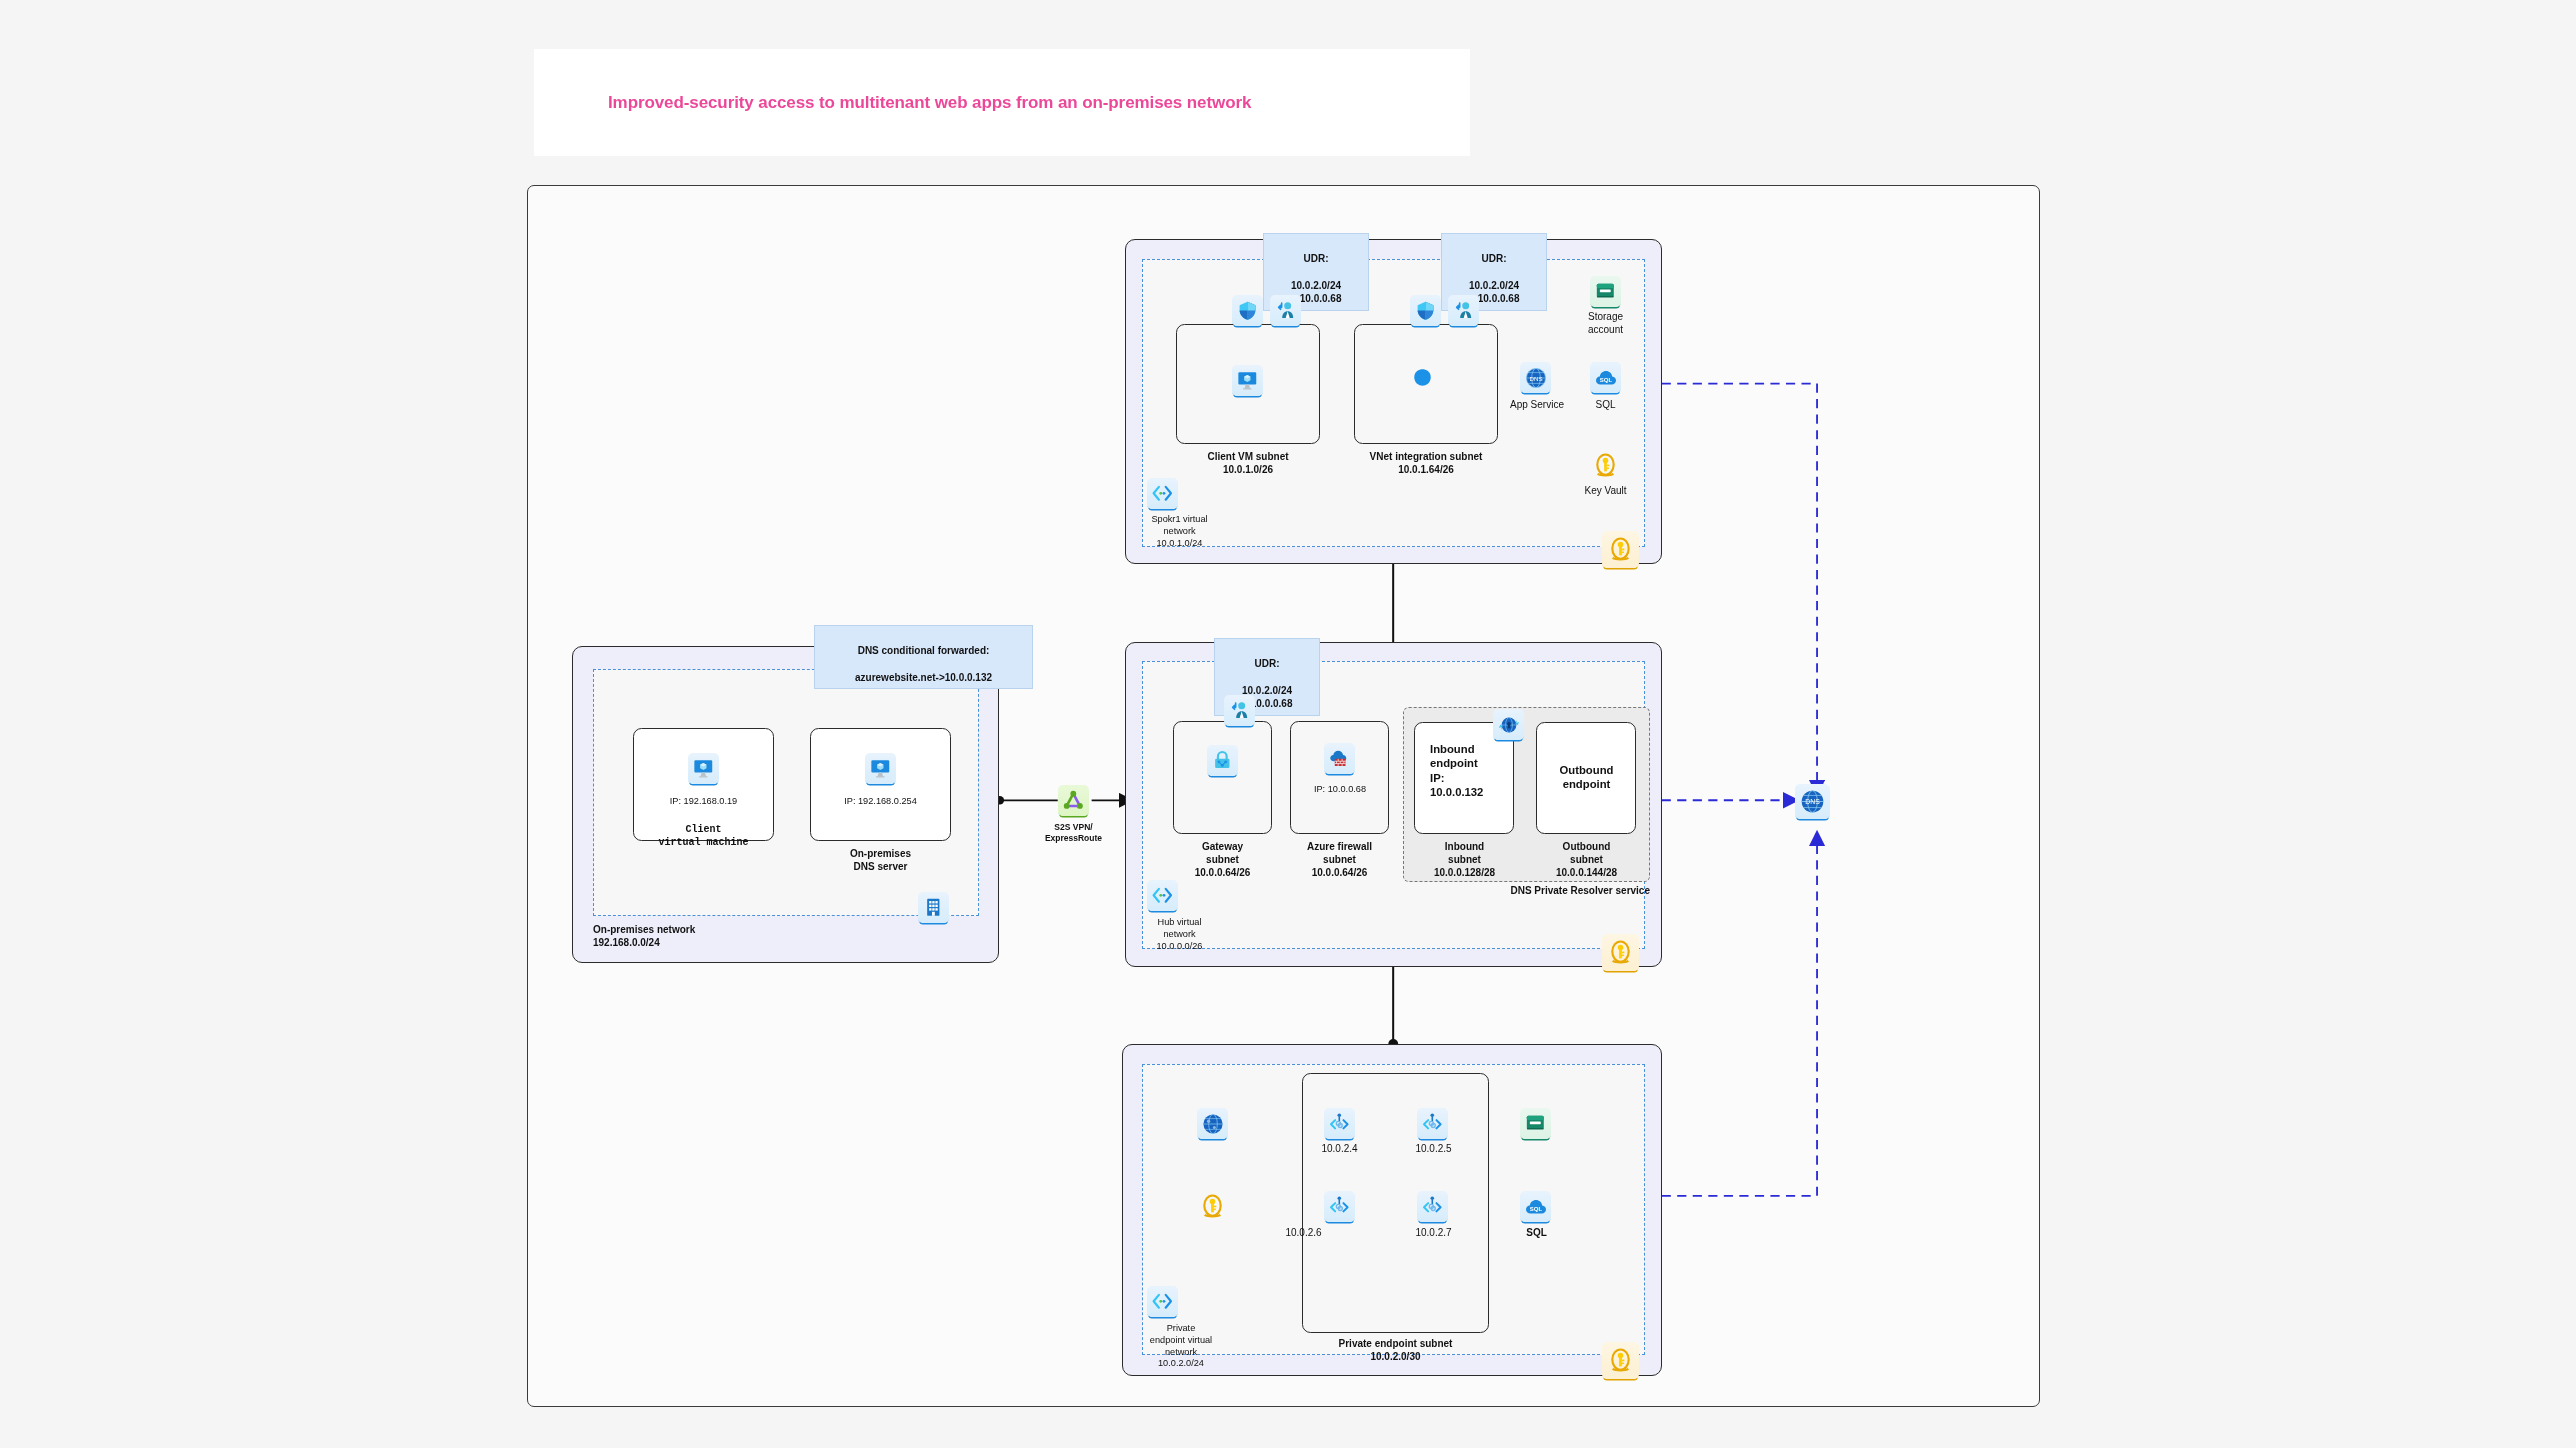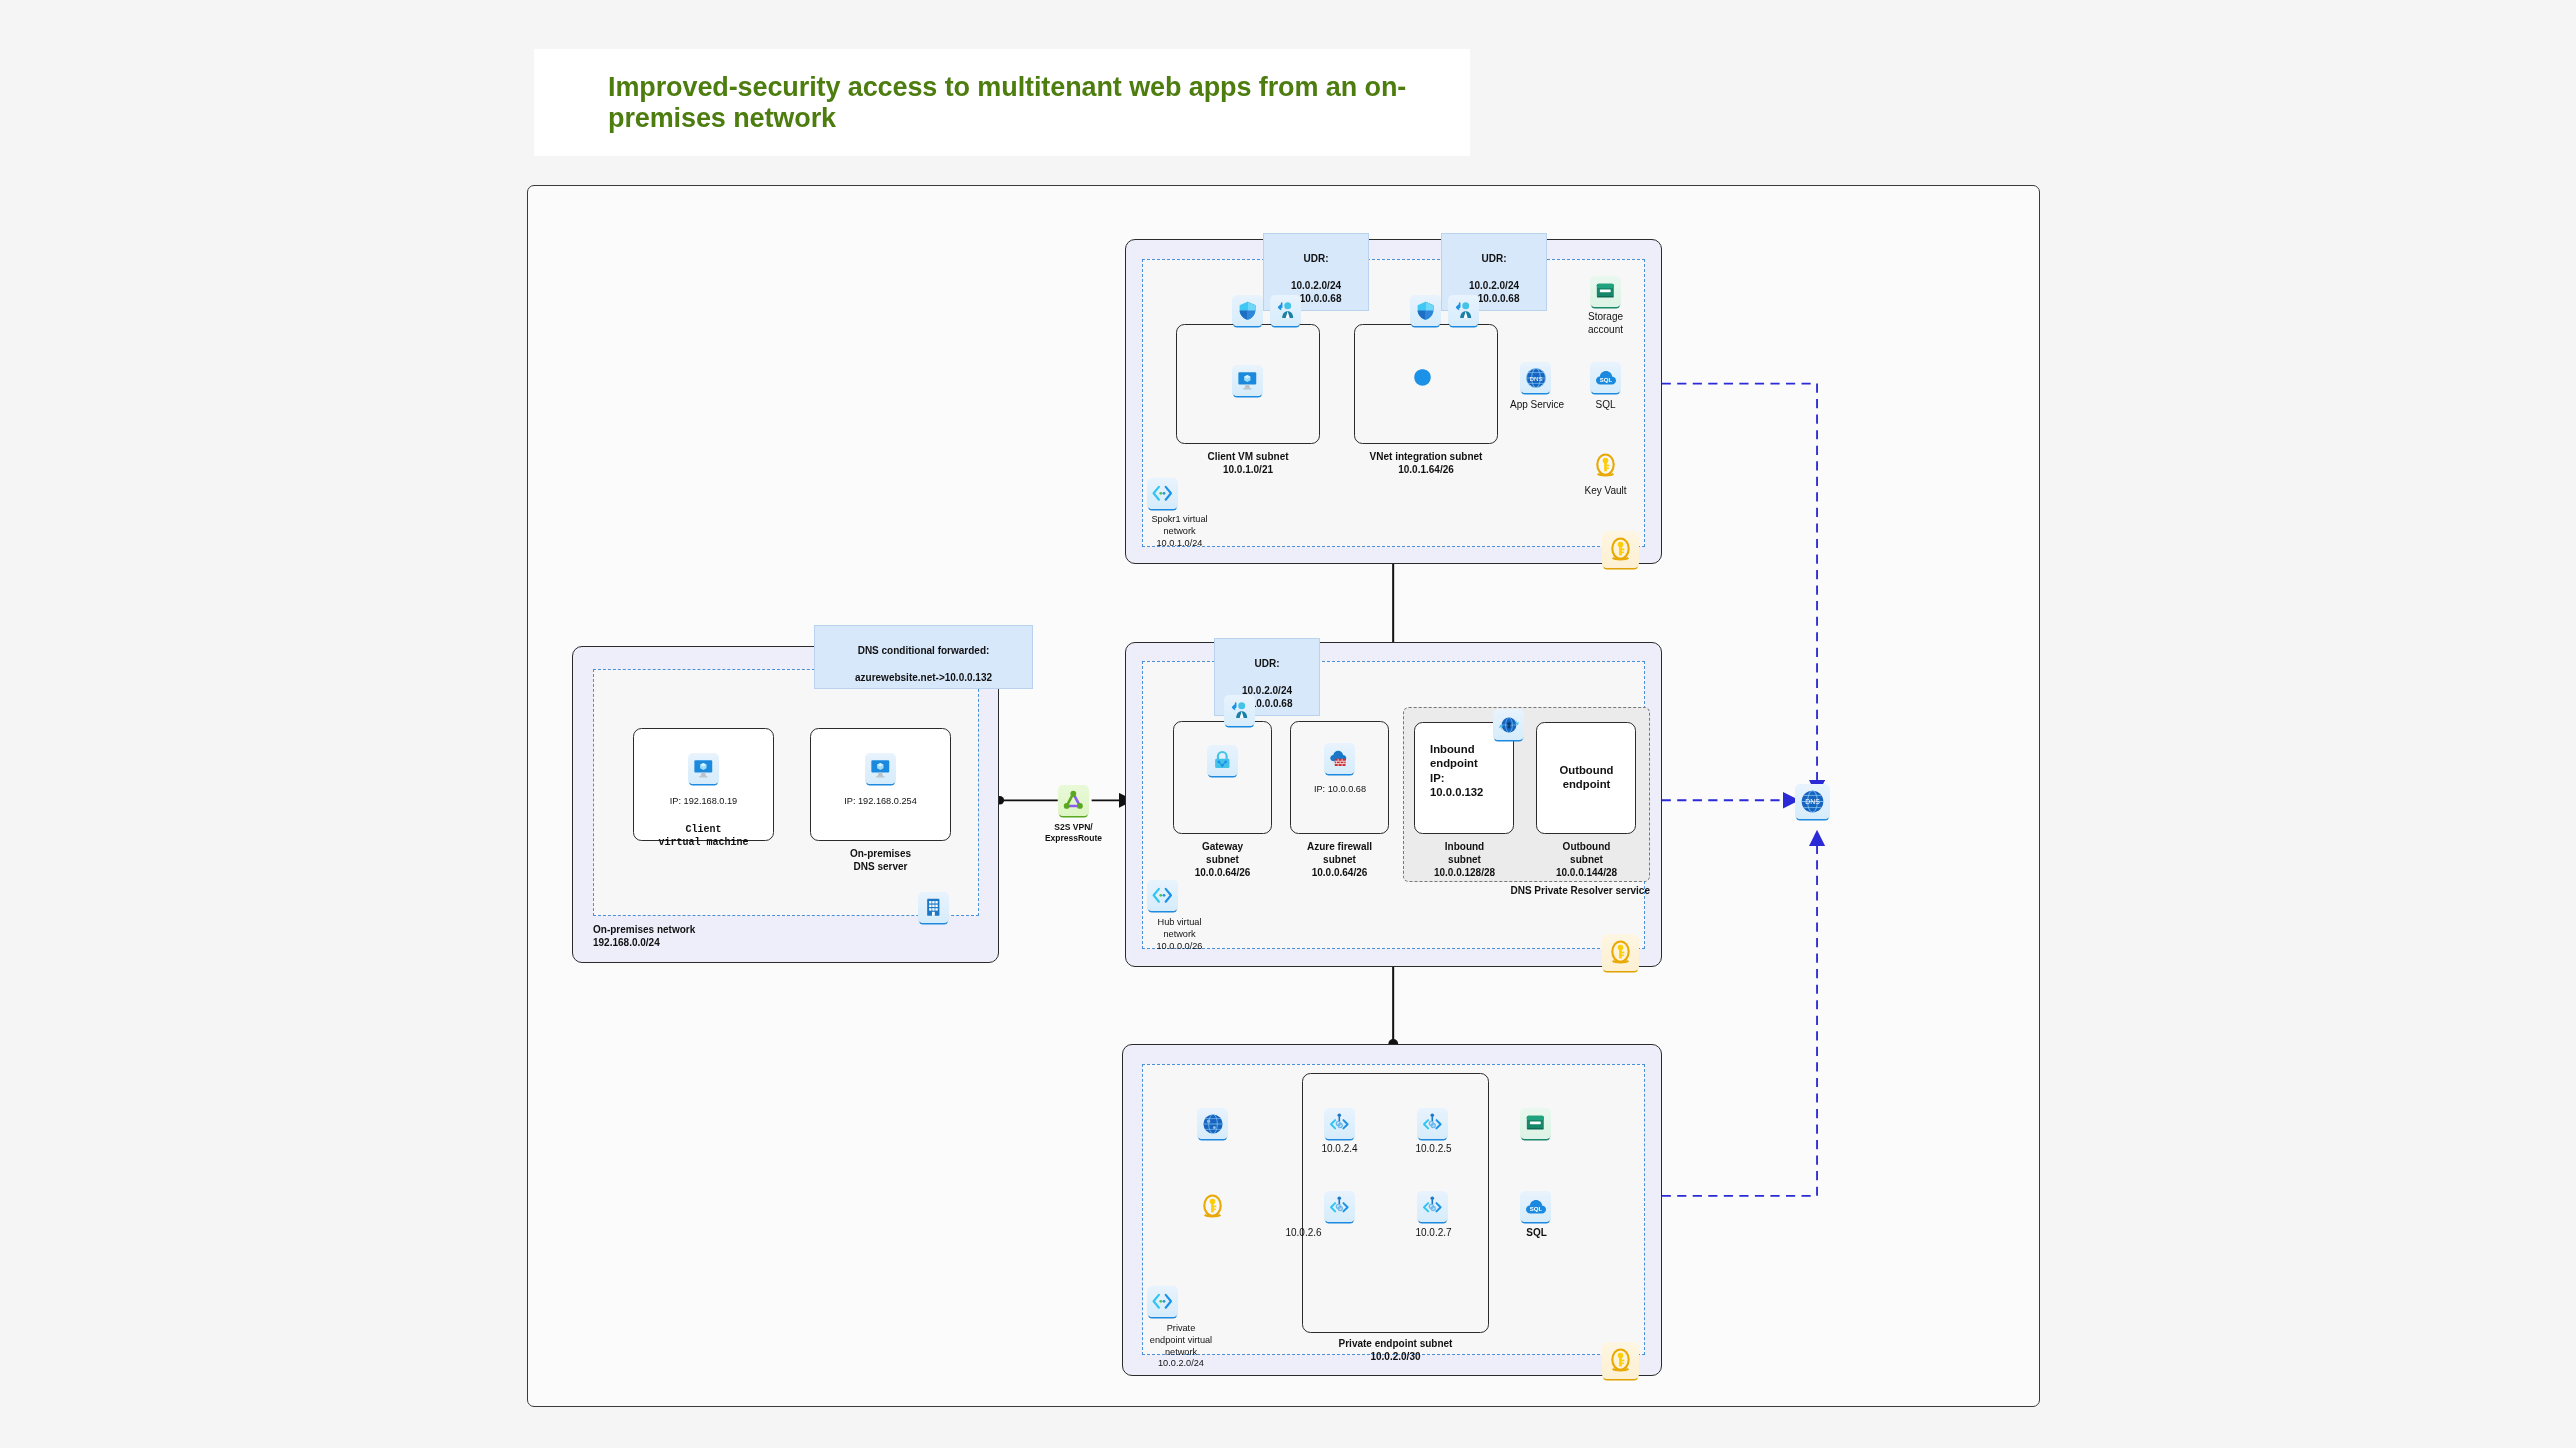--- a/index.html
+++ b/index.html
@@ -26,23 +26,23 @@
     left: 534px;
     top: 49px;
     width: 936px;
     height: 107px;
     background: #ffffff;
     display: flex;
     align-items: center;
   }
   .title-text {
     padding-left: 74px;
-    font-size: 27px;
+    font-size: 17px;
     font-weight: bold;
-    color: #4d7c0f;
+    color: #ec4899;
     letter-spacing: -0.1px;
   }
 
   
   .canvas {
     position: absolute;
     left: 527px;
     top: 185px;
     width: 1513px;
     height: 1222px;
@@ -235,21 +235,21 @@
   <div class="ico" style="left:1232px; top:365px;">
     <svg width="22.6" height="22.6" viewBox="0 0 24 24">
       <rect x="2.5" y="3.5" width="19" height="13" rx="1.2" fill="#1b8ade"></rect>
       <path d="M12 6.3 L15.4 8.2 V12 L12 13.9 L8.6 12 V8.2 Z" fill="#9fdcf7"></path>
       <path d="M12 6.3 L15.4 8.2 L12 10.1 L8.6 8.2 Z" fill="#d8f1fd"></path>
       <path d="M10.3 16.5 h3.4 l1.3 4.2 h-6 z" fill="#b9c2c9"></path>
       <rect x="7.4" y="20.4" width="9.2" height="1.3" rx="0.6" fill="#b9c2c9"></rect>
     </svg>
   </div>
   <div class="lbl bold" style="left:1156px; top:451px; width:184px;">Client VM subnet
-10.0.1.0/21</div>
+10.0.1.0/26</div>
 
   <div class="subnet" style="left:1354px; top:324px; width:144px; height:120px;"></div>
   <div class="ico" style="left:1410px; top:295px;">
     <svg width="21" height="21" viewBox="0 0 24 24">
       <path d="M12 2 L21 6 V12 C21 17 17 21.2 12 22.5 C7 21.2 3 17 3 12 V6 Z" fill="#3fc8f5"></path>
       <path d="M12 2 L21 6 V12 C21 17 17 21.2 12 22.5 Z" fill="#2f86d9"></path>
       <path d="M12 12 L21 12 V6 L12 2 Z" fill="#6fd8f8"></path>
       <path d="M3 12 L12 12 V22.5 C7 21.2 3 17 3 12 Z" fill="#1e6fc4"></path>
     </svg>
   </div>

